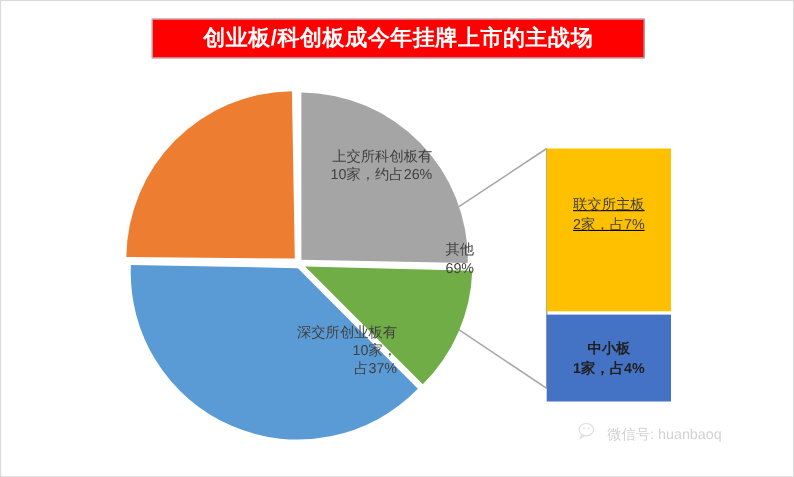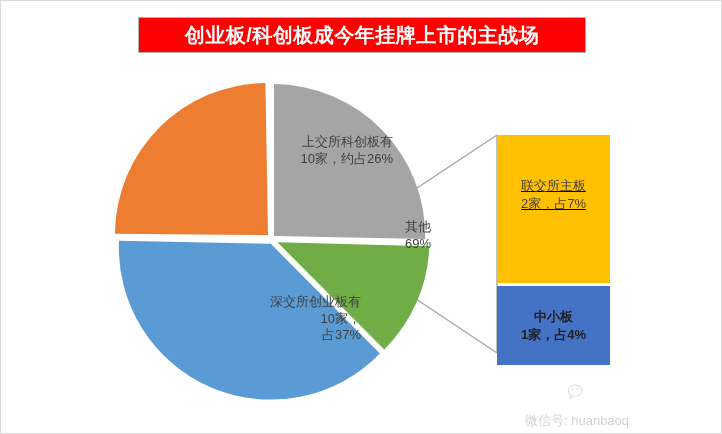--- a/index.html
+++ b/index.html
@@ -102,21 +102,20 @@
   }
   
   #watermark {
     position: absolute;
     left: 524px;
     top: 382px;
     display: flex;
     align-items: center;
     gap: 7px;
     opacity: 0.45;
-    flex-direction: column;
   }
   #watermark-text {
     color: #9a9a9a;
     font-size: 13px;
     white-space: nowrap;
   }
 </style>
 </head>
 <body>
 

